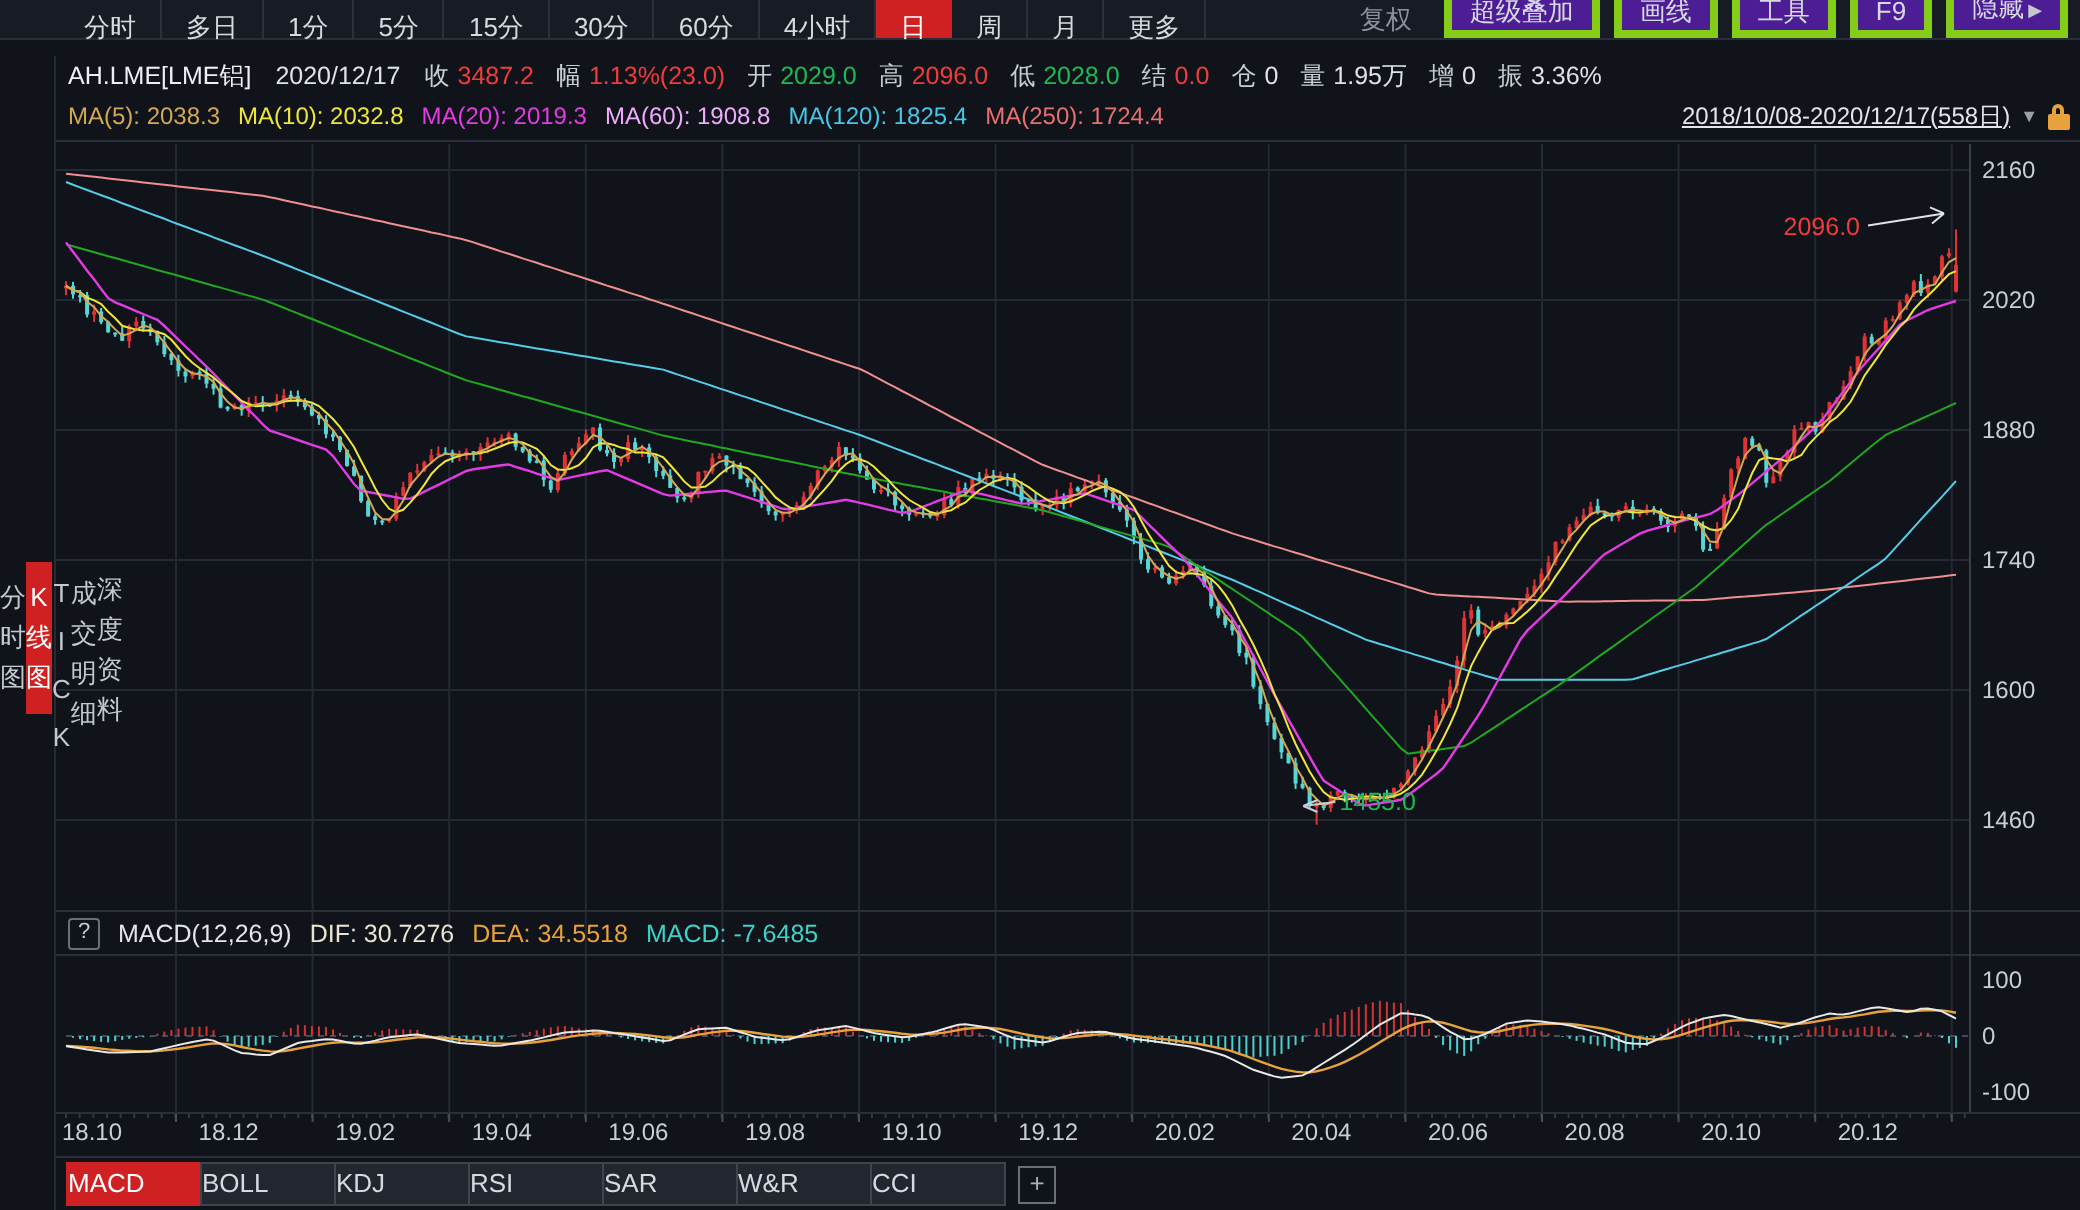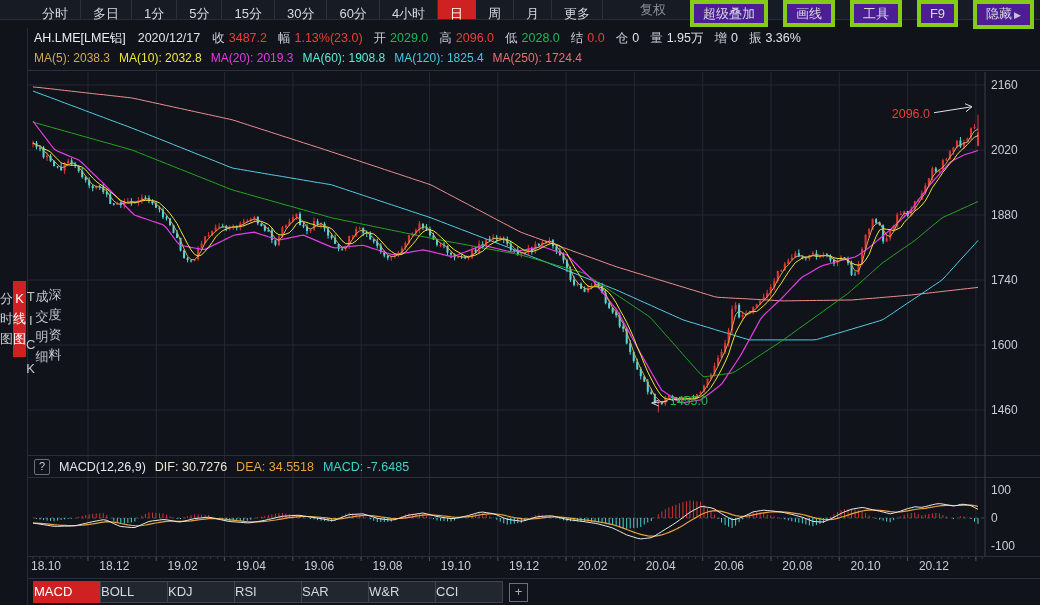--- a/index.html
+++ b/index.html
@@ -5,21 +5,21 @@
   html,body{margin:0;padding:0;background:#0b0e14;}
   .app{position:relative;width:1040px;height:605px;background:#10131a;overflow:hidden;
        font-family:"Liberation Sans","DejaVu Sans",sans-serif;color:#dfe3e8;font-size:12px;}
   #chart{position:absolute;left:0;top:0;z-index:0;}
   
   .topbar{position:absolute;top:0;left:0;right:0;height:20px;background:#171b23;
           border-bottom:1px solid #2a2e38;display:flex;align-items:stretch;
           padding-left:30px;box-sizing:border-box;z-index:3;}
   .ttab{padding:0 12px;line-height:27px;font-size:13px;color:#d6dae0;border-right:1px solid #2b303b;}
   .ttab.active{background:#cf2121;color:#fff;border-right-color:#cf2121;}
-  .topbar-right{margin-left:auto;display:flex;align-items:flex-start;gap:15px;padding-right:6px;}
+  .topbar-right{margin-left:auto;display:flex;align-items:flex-end;gap:7px;padding-right:6px;}
   .tbtn{border:4px solid #84cc16;background:#4c1d95;color:#d6dae0;font-size:13px;
         line-height:19px;padding:0 9px;white-space:nowrap;}
   .tbtn.plain{border:none;background:none;color:#8b919c;}
   .arrow-r{font-size:9px;color:#c3c8d0;margin-left:2px;}
   
   .quote-row{position:absolute;top:28px;left:28px;right:0;height:20px;display:flex;
              align-items:center;padding-left:6px;font-size:12.5px;z-index:2;white-space:nowrap;}
   .sym{color:#eceff4;margin-right:12px;}
   .qdate{color:#dfe3e8;margin-right:12px;}
   .fld{margin-right:11px;}
@@ -1130,23 +1130,28 @@
     <span class="fld"><span class="lab">仓</span><span style="color: rgb(223, 227, 232);">0</span></span>
     <span class="fld"><span class="lab">量</span><span style="color: rgb(223, 227, 232);">1.95万</span></span>
     <span class="fld"><span class="lab">增</span><span style="color: rgb(223, 227, 232);">0</span></span>
     <span class="fld"><span class="lab">振</span><span style="color: rgb(223, 227, 232);">3.36%</span></span>
   </div>
 
   <div class="ma-row">
     <span class="ma-item" style="color: rgb(210, 168, 85);">MA(5): 2038.3</span>
     <span class="ma-item" style="color: rgb(238, 230, 58);">MA(10): 2032.8</span>
     <span class="ma-item" style="color: rgb(226, 60, 226);">MA(20): 2019.3</span>
-    <span class="ma-item" style="color: #5eead4; text-align: center;">MA(60): 1908.8</span>
+    <span class="ma-item" style="color: #f0abfc; text-align: center;">MA(60): 1908.8</span>
     <span class="ma-item" style="color: rgb(70, 200, 232);">MA(120): 1825.4</span>
     <span class="ma-item" style="color: rgb(232, 112, 112);">MA(250): 1724.4</span>
+    <span class="range-wrap">
+      <span class="range">2018/10/08-2020/12/17(558日)</span>
+      <span class="chev">▼</span>
+      <span class="lock"></span>
+    </span>
   </div>
 
   <div class="sidebar">
     <div class="side-item" id="side-0">分时图</div>
     <div class="side-item active" id="side-1">K线图</div>
     <div class="side-item" id="side-2">TICK</div>
     <div class="side-item" id="side-3">成交明细</div>
     <div class="side-item" id="side-4">深度资料</div>
   </div>
 

